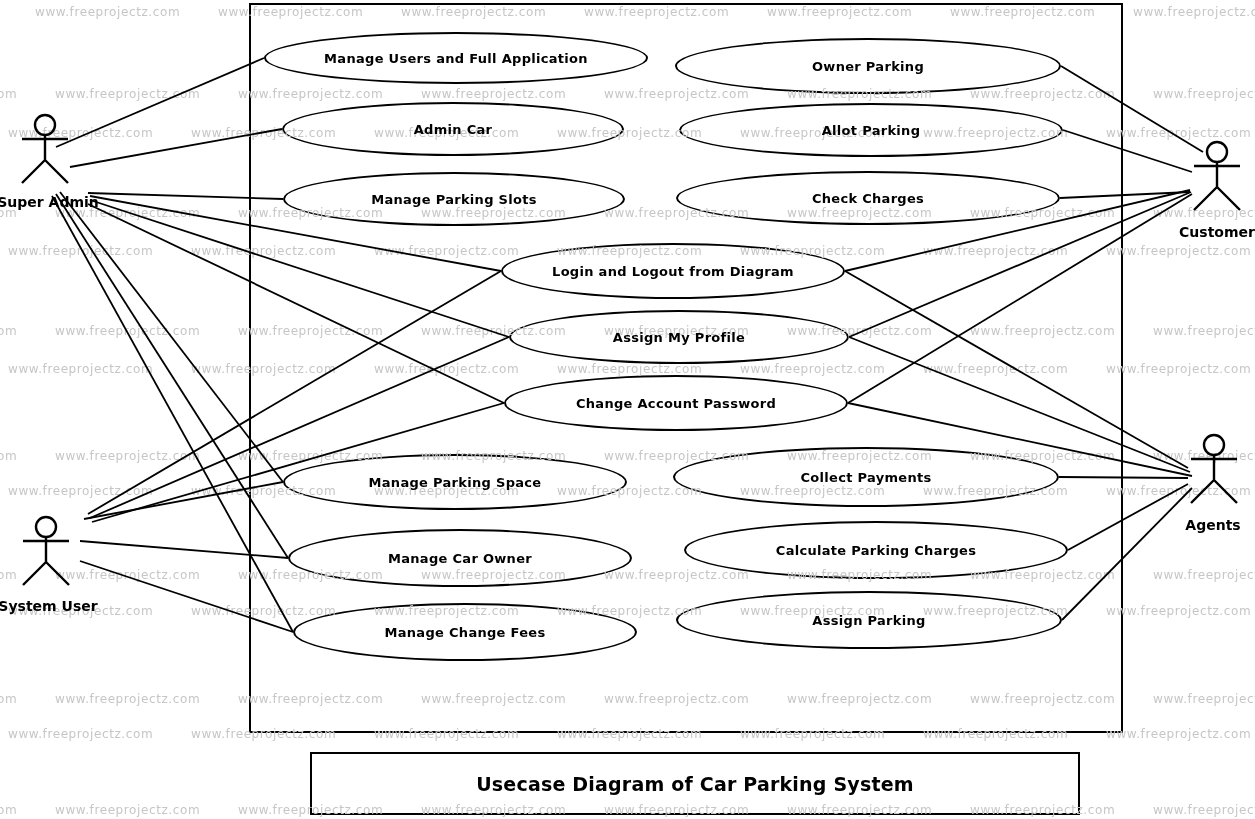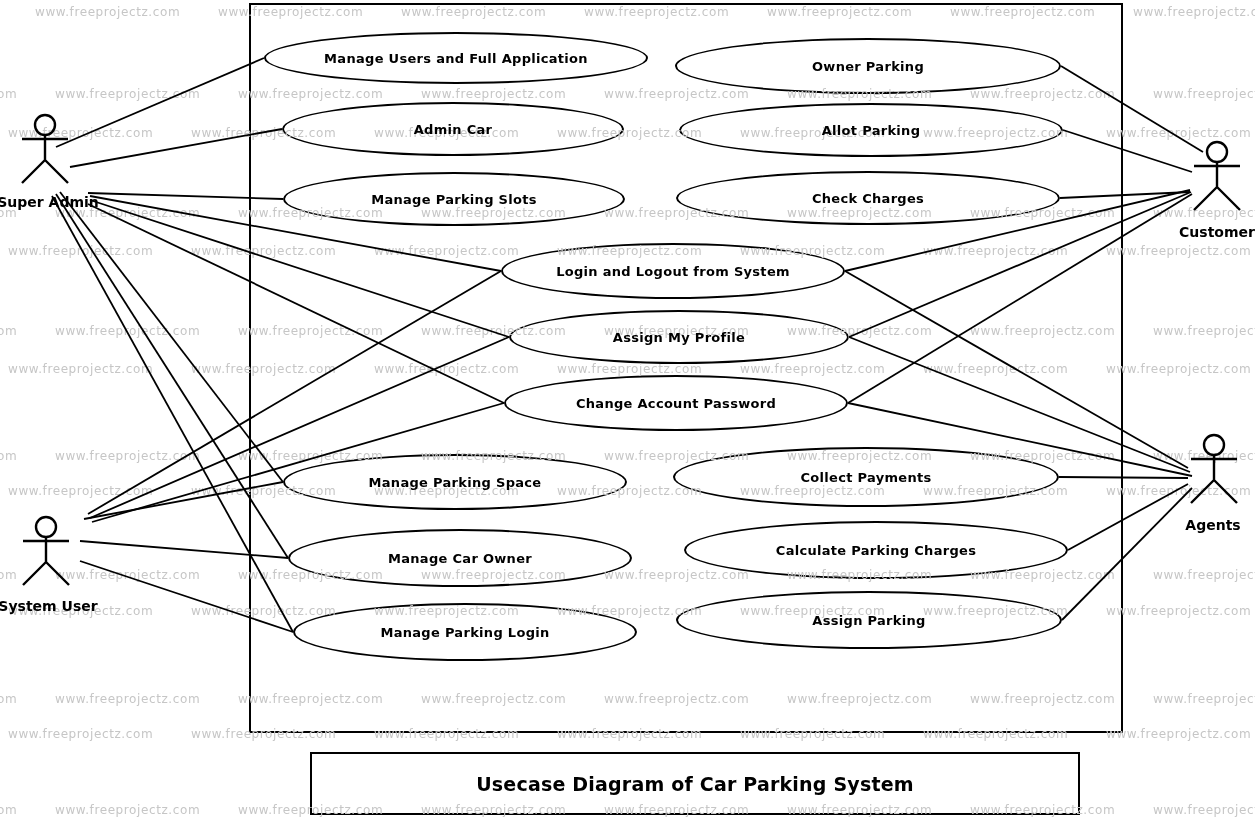--- a/index.html
+++ b/index.html
@@ -43,36 +43,36 @@
   <div class="usecase" style="left: 264px; top: 32px; width: 384px; height: 52px;">
       <span class="uc-label">Manage Users and Full Application</span>
     </div>
   <div class="usecase" style="left: 282px; top: 102px; width: 342px; height: 54px;">
       <span class="uc-label">Admin Car</span>
     </div>
   <div class="usecase" style="left: 283px; top: 172px; width: 342px; height: 54px;">
       <span class="uc-label">Manage Parking Slots</span>
     </div>
   <div class="usecase" style="left: 501px; top: 243px; width: 344px; height: 56px;">
-      <span class="uc-label">Login and Logout from System</span>
+      <span class="uc-label">Login and Logout from Diagram</span>
     </div>
   <div class="usecase" style="left: 509px; top: 310px; width: 340px; height: 54px;">
       <span class="uc-label">Assign My Profile</span>
     </div>
   <div class="usecase" style="left: 504px; top: 375px; width: 344px; height: 56px;">
       <span class="uc-label">Change Account Password</span>
     </div>
   <div class="usecase" style="left: 283px; top: 454px; width: 344px; height: 56px;">
       <span class="uc-label">Manage Parking Space</span>
     </div>
   <div class="usecase" style="left: 288px; top: 529px; width: 344px; height: 58px; justify-content: center;">
       <span class="uc-label">Manage Car Owner</span>
     </div>
   <div class="usecase" style="left: 293px; top: 603px; width: 344px; height: 58px;">
-      <span class="uc-label">Manage Parking Login</span>
+      <span class="uc-label">Manage Change Fees</span>
     </div>
   <div class="usecase" style="left: 675px; top: 38px; width: 386px; height: 56px;">
       <span class="uc-label">Owner Parking</span>
     </div>
   <div class="usecase" style="left: 679px; top: 103px; width: 384px; height: 54px;">
       <span class="uc-label">Allot Parking</span>
     </div>
   <div class="usecase" style="left: 676px; top: 171px; width: 384px; height: 54px;">
       <span class="uc-label">Check Charges</span>
     </div>

